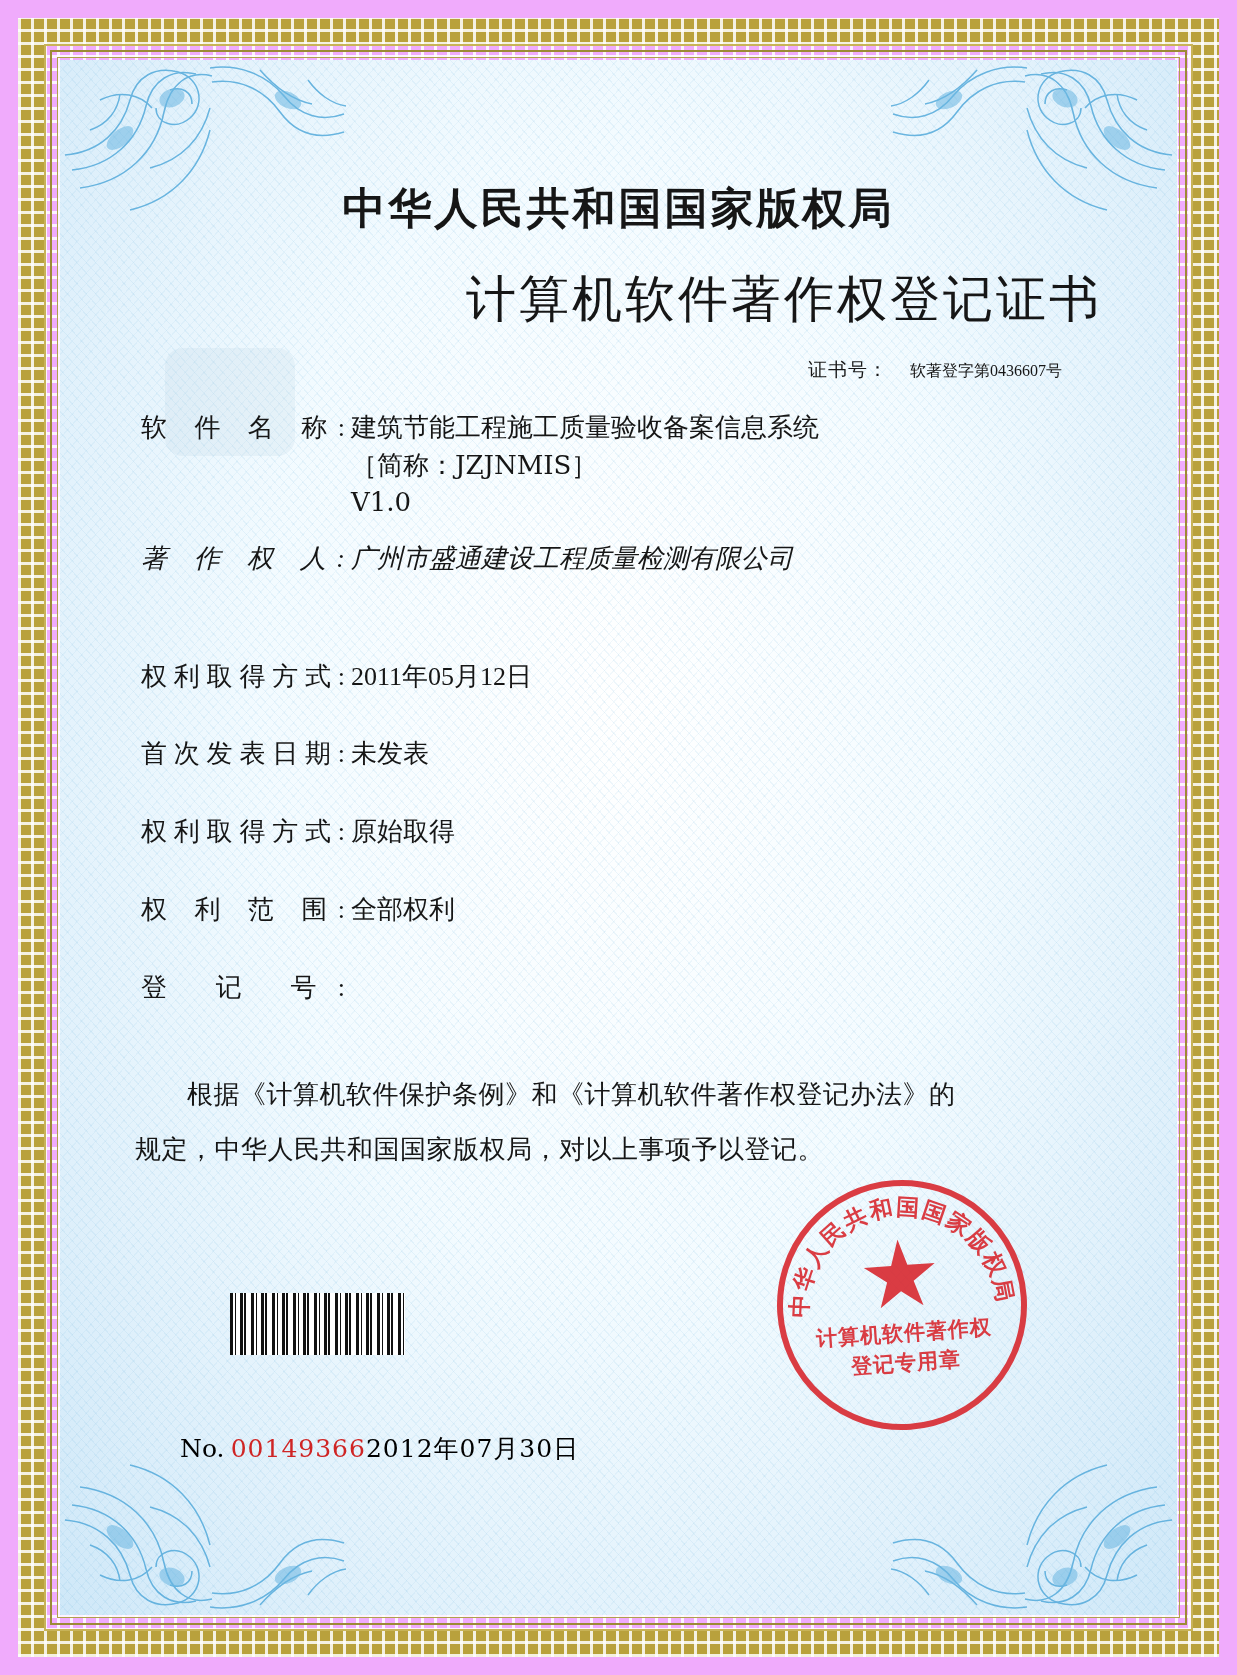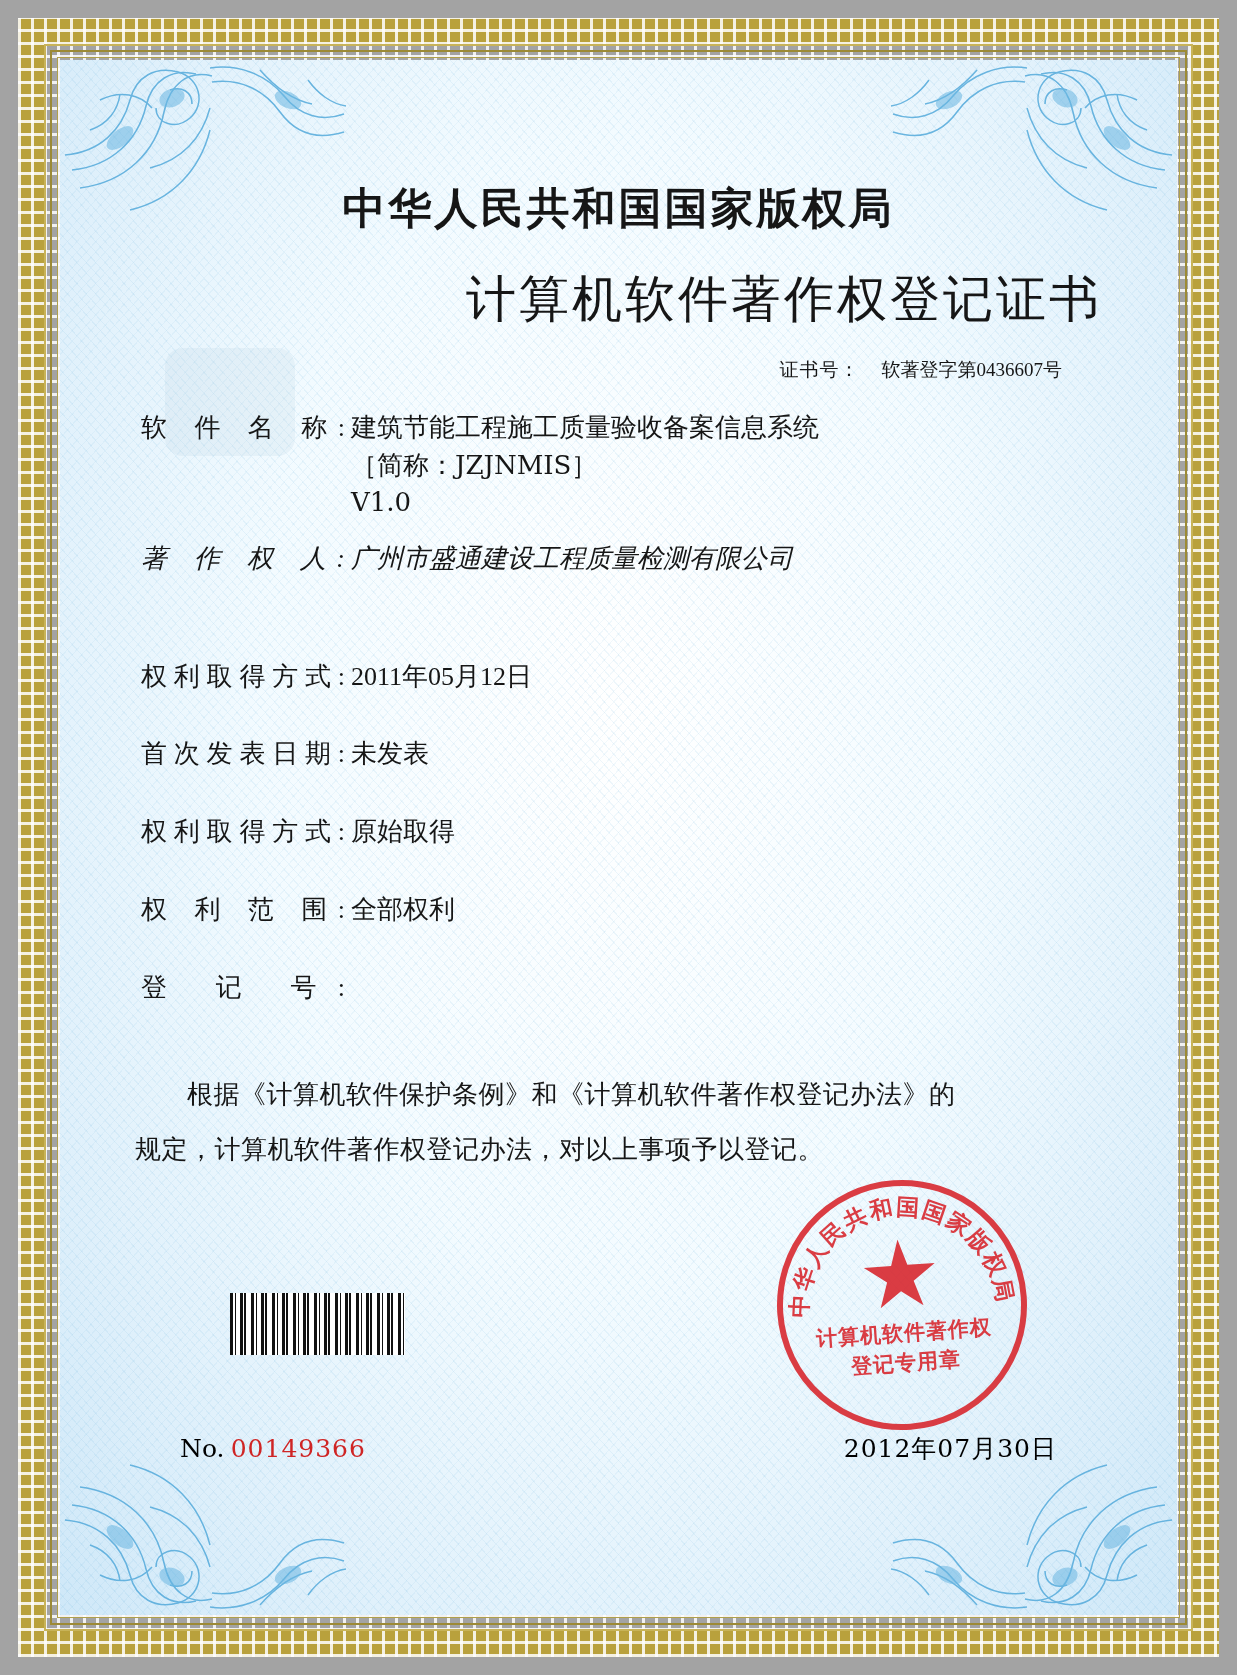--- a/index.html
+++ b/index.html
@@ -7,21 +7,21 @@
     padding: 0;
     background: #ffffff;
   }
   body {
     font-family: "Liberation Serif", "DejaVu Serif", serif;
   }
   .page {
     position: relative;
     width: 1237px;
     height: 1675px;
-    background: #a3a3a3;
+    background: #f0abfc;
     overflow: hidden;
   }
 
   
   .greek-border {
     position: absolute;
     left: 18px; top: 18px; right: 18px; bottom: 18px;
     border: 26px solid #b9a13c;
     box-sizing: border-box;
     background:
@@ -112,21 +112,21 @@
     margin: 0 0 24px 0;
   }
   .cert-no-row {
     text-align: right;
     font-size: 19px;
     padding-right: 40px;
     margin-bottom: 26px;
     white-space: nowrap;
   }
   .cert-no-label { letter-spacing: 1px; }
-  .cert-no-value { margin-left: 22px; font-size: 19px; }
+  .cert-no-value { margin-left: 22px; font-size: 16px; }
 
   .field-row {
     display: flex;
     align-items: flex-start;
     margin-bottom: 6px;
     font-size: 26px;
     line-height: 1.45;
   }
   .field-label {
     width: 210px;
@@ -214,24 +214,22 @@
   .seal-line1 { top: 133px; }
   .seal-line2 { top: 163px; }
 
   
   .bottom-row {
     position: absolute;
     left: 120px;
     right: 120px;
     bottom: 150px;
     display: flex;
-    justify-content: space-between;
     align-items: baseline;
     font-size: 25px;
-    gap: 20px;
   }
   .serial-label { font-family: "DejaVu Serif", serif; }
   .serial-value { color: #cf2525; font-family: "DejaVu Serif", serif; letter-spacing: 1px; }
   .issue-date { font-family: "DejaVu Serif", serif; letter-spacing: 1px; }
 
   .watermark {
     position: absolute;
     left: 105px;
     top: 288px;
     width: 130px;
@@ -386,21 +384,21 @@
         <div class="field-label">权 利 范 围:</div>
         <div class="field-value">全部权利</div>
       </div>
 
       <div class="field-row">
         <div class="field-label">登 记 号:</div>
       </div>
 
       <div class="statement">
         <div><span class="indent"></span><span>根据《计算机软件保护条例》和《计算机软件著作权登记办法》的</span></div>
-        <div>规定，计算机软件著作权登记办法，对以上事项予以登记。</div>
+        <div>规定，中华人民共和国国家版权局，对以上事项予以登记。</div>
       </div>
 
     </div>
 
     <div class="barcode"></div>
 
     <div class="seal">
       <svg class="seal-arc" viewBox="0 0 238 238">
         <defs>
           <path id="arcpath" d="M 24 124 A 95 95 0 0 1 214 124"></path>

